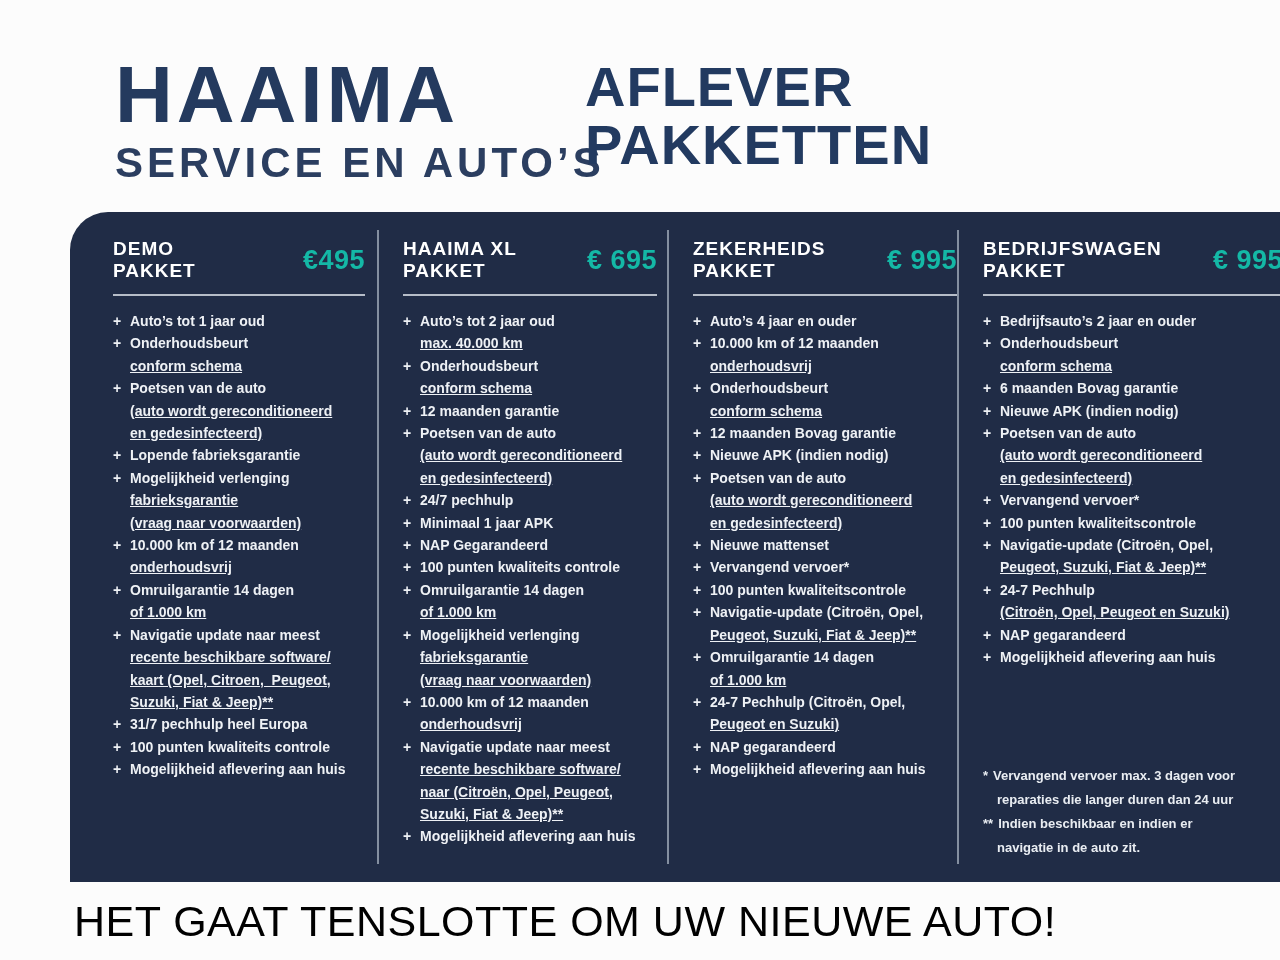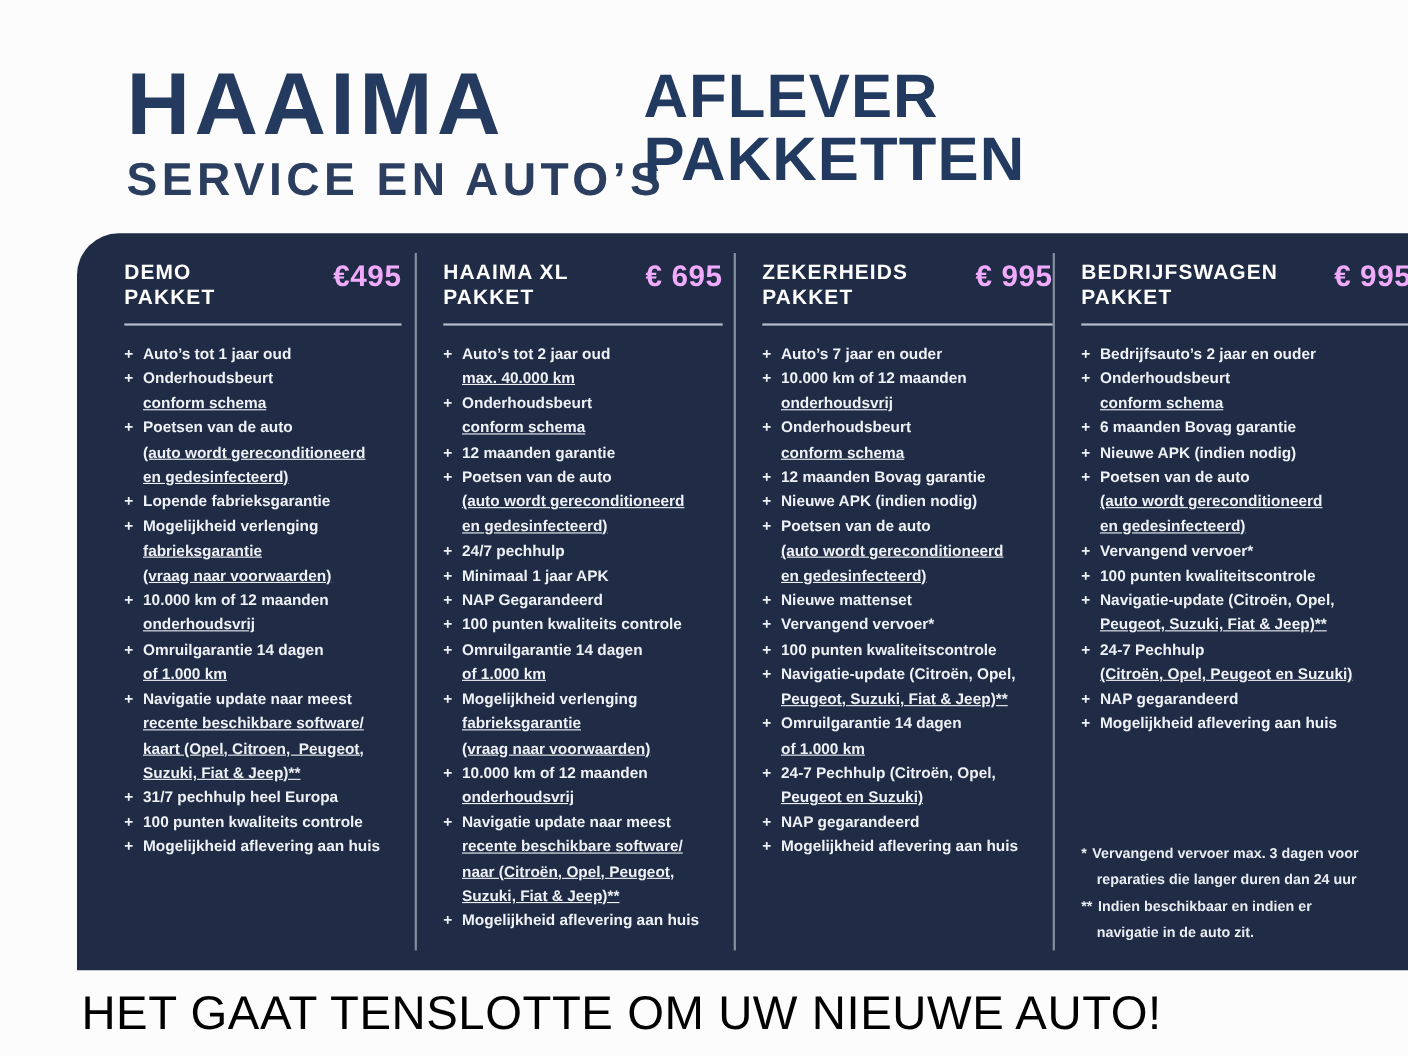--- a/index.html
+++ b/index.html
@@ -28,27 +28,27 @@
   .page-title{position:absolute;left:583px;top:58px;color:var(--navy);}
   .page-title-line{
     font-size:56px;font-weight:bold;line-height:58px;letter-spacing:1px;color:#223a60;
   }
   .panel{
     position:absolute;left:70px;top:212px;width:1210px;height:670px;
     background:var(--panel-bg);
     border-top-left-radius:38px;
   }
   .pkg-col{position:absolute;top:26px;}
-  .pkg-head{display:flex;justify-content:space-between;align-items:flex-start;gap:36px;}
+  .pkg-head{display:flex;justify-content:space-between;align-items:center;gap:36px;}
   .pkg-title-line{
     font-size:19px;font-weight:bold;letter-spacing:1px;line-height:22px;color:#ffffff;
     white-space:pre;
   }
   .pkg-price{
-    font-size:27px;font-weight:bold;color:#f0abfc;line-height:27px;margin-bottom:-1px;
+    font-size:27px;font-weight:bold;color:#14b8a6;line-height:27px;margin-bottom:-1px;
     white-space:pre;letter-spacing:0.5px;
   }
   .pkg-rule{height:2px;background:var(--rule);margin-top:12px;}
   .pkg-list{margin-top:14px;}
   .item-line{
     font-size:14px;font-weight:bold;line-height:22.4px;color:var(--white-text);
     white-space:pre;display:flex;
   }
   .item-line .plus{display:inline-block;width:17px;flex:0 0 17px;color:var(--white-text);}
   .item-line.cont{padding-left:17px;text-decoration:underline;}
@@ -156,21 +156,21 @@
         <div class="pkg-col" style="left: 623px; width: 264px;">
           <div class="pkg-head">
             <div>
               <div class="pkg-title-line">ZEKERHEIDS</div>
               <div class="pkg-title-line">PAKKET</div>
             </div>
             <div class="pkg-price">€ 995</div>
           </div>
           <div class="pkg-rule"></div>
           <div class="pkg-list">
-            <div class="item-line"><span class="plus">+</span><span>Auto’s 7 jaar en ouder</span></div>
+            <div class="item-line"><span class="plus">+</span><span>Auto’s 4 jaar en ouder</span></div>
             <div class="item-line"><span class="plus">+</span><span>10.000 km of 12 maanden</span></div>
             <div class="item-line cont">onderhoudsvrij</div>
             <div class="item-line"><span class="plus">+</span><span>Onderhoudsbeurt</span></div>
             <div class="item-line cont">conform schema</div>
             <div class="item-line"><span class="plus">+</span><span>12 maanden Bovag garantie</span></div>
             <div class="item-line"><span class="plus">+</span><span>Nieuwe APK (indien nodig)</span></div>
             <div class="item-line"><span class="plus">+</span><span>Poetsen van de auto</span></div>
             <div class="item-line cont">(auto wordt gereconditioneerd</div>
             <div class="item-line cont">en gedesinfecteerd)</div>
             <div class="item-line"><span class="plus">+</span><span>Nieuwe mattenset</span></div>

